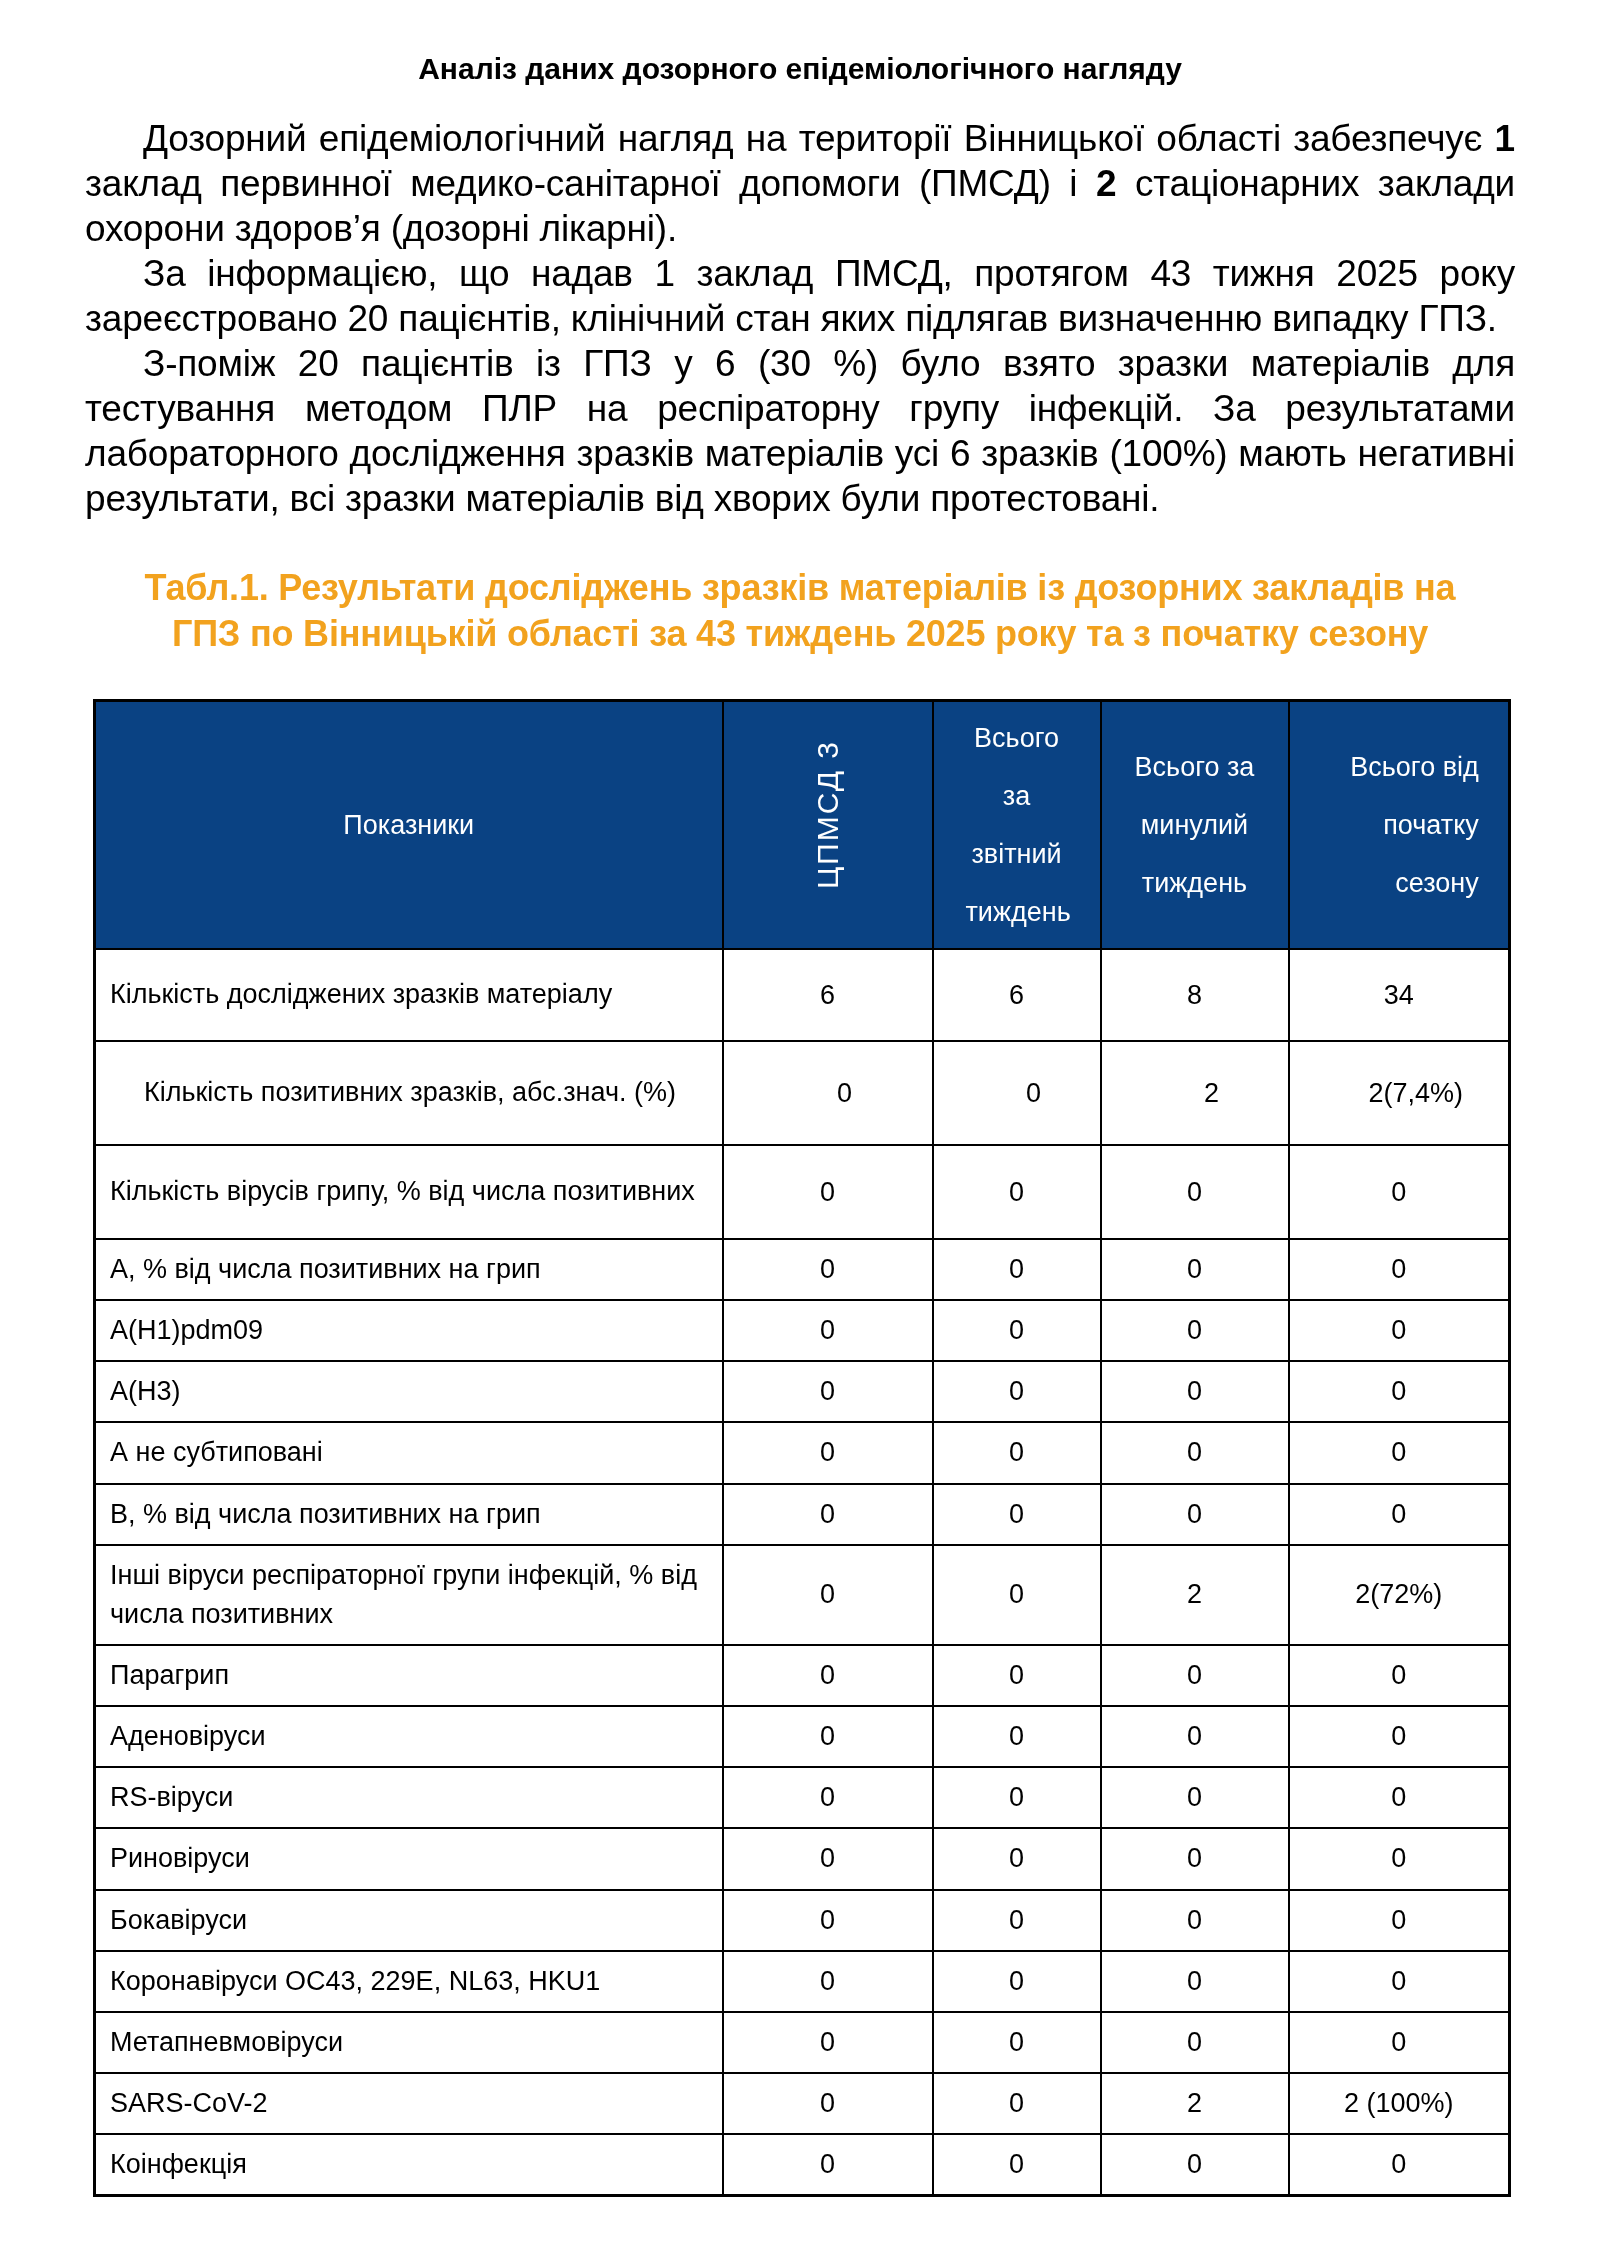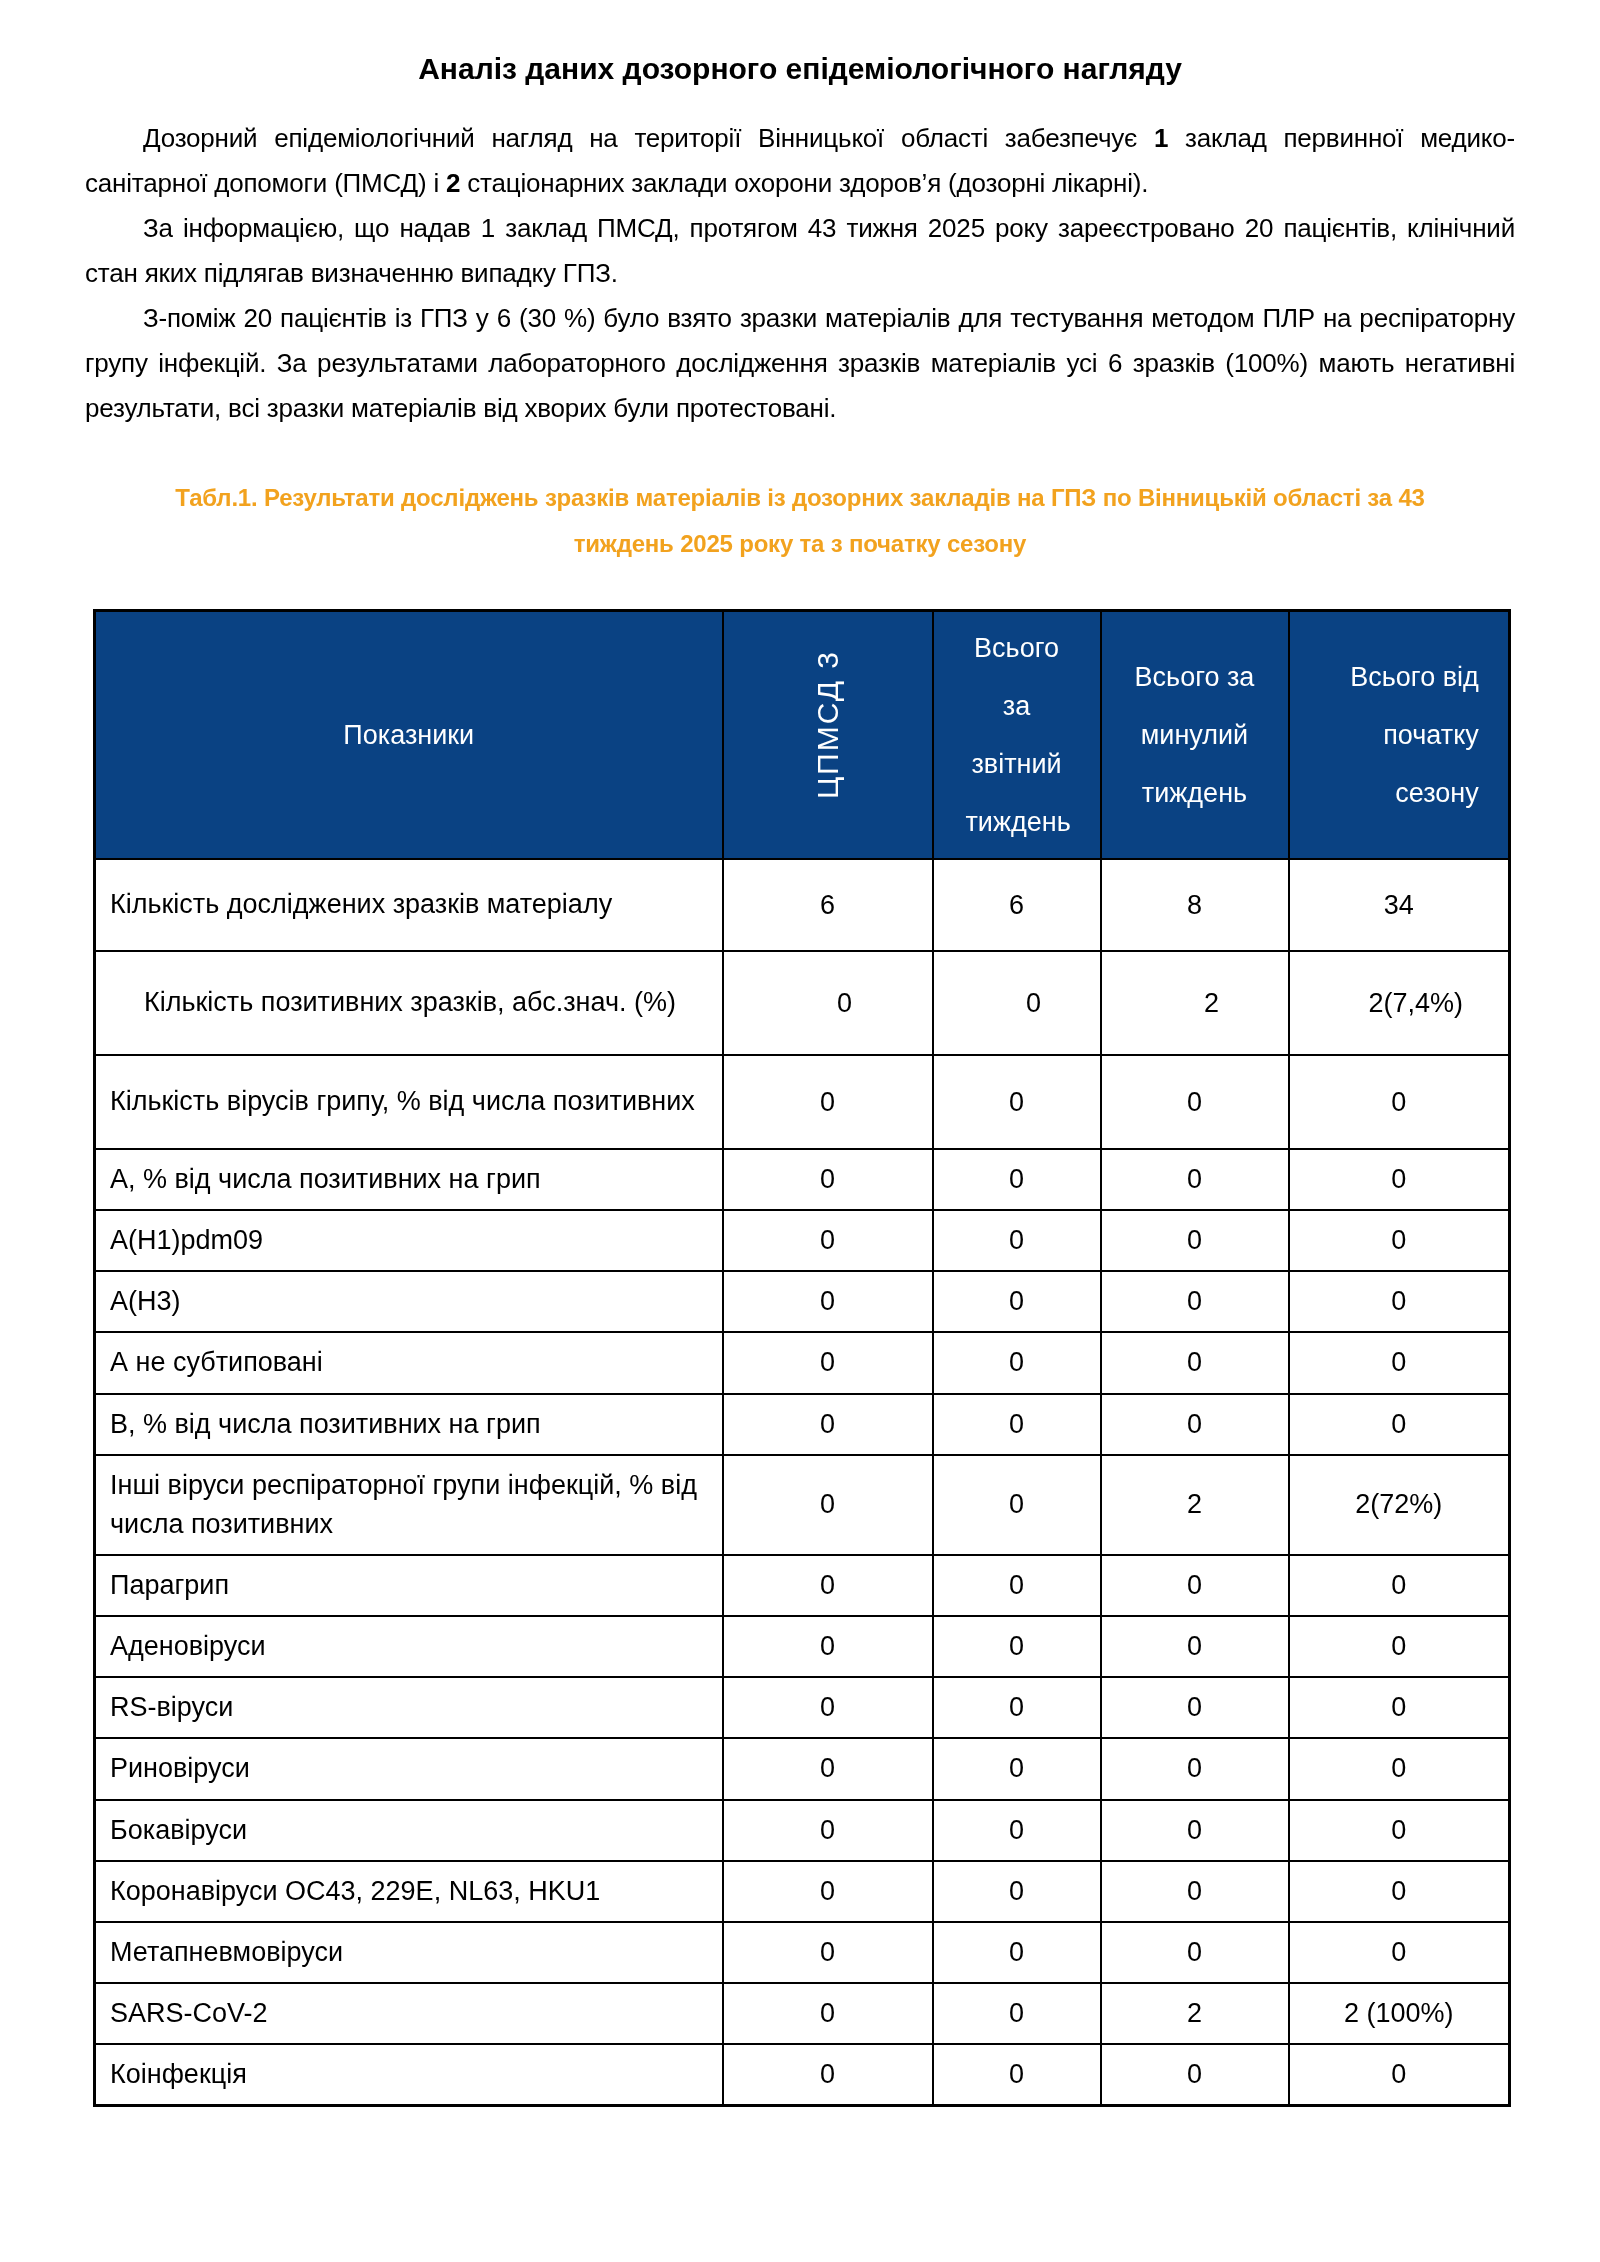--- a/index.html
+++ b/index.html
@@ -8,29 +8,29 @@
     font-family:"Liberation Sans", sans-serif;
   }
   .page { padding:38px 85px 0 85px; }
 
   .doc-title {
     text-align:center; font-size:30px; font-weight:bold;
     margin:14px 0 30px 0;
   }
 
   .para {
-    font-size:26px; line-height:45px; text-align:justify;
+    font-size:37px; line-height:45px; text-align:justify;
     margin:0; text-indent:58px;
     letter-spacing:-0.2px;
   }
   .b { font-weight:bold; }
 
   .caption {
     color:#F2A21E; font-weight:bold; text-align:center;
-    font-size:24px; line-height:46px;
+    font-size:36px; line-height:46px;
     margin:44px auto 42px auto; max-width:1340px;
     letter-spacing:-0.2px;
   }
 
   table.results {
     border-collapse:collapse; table-layout:fixed;
     width:1415px; margin-left:8px;
     border:3px solid #000;
   }
   .results th, .results td { border:2px solid #000; }

